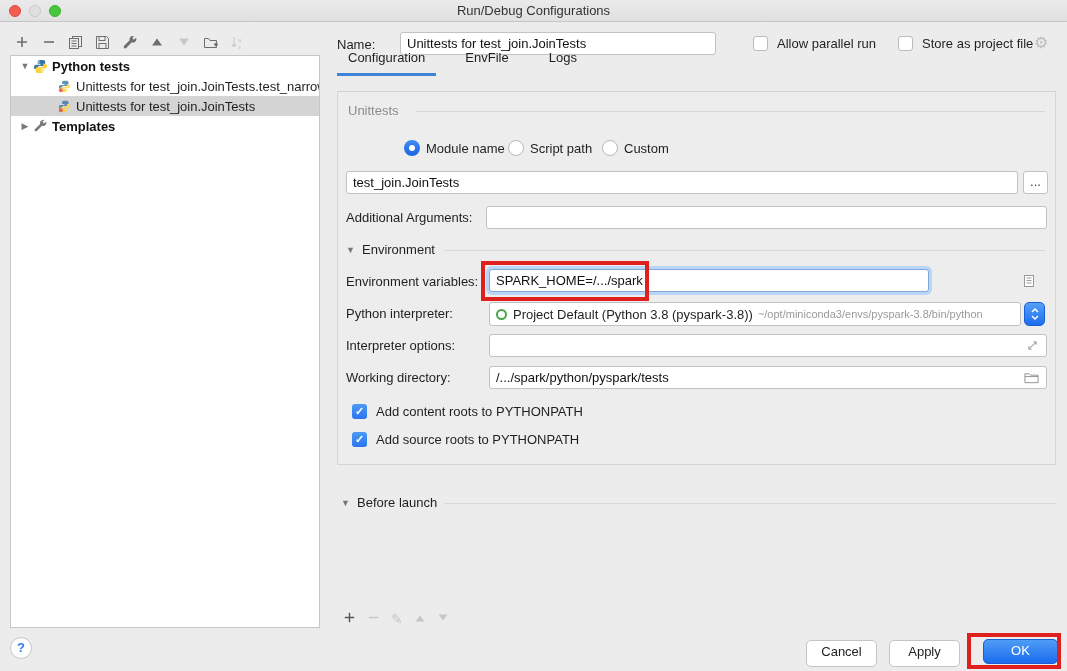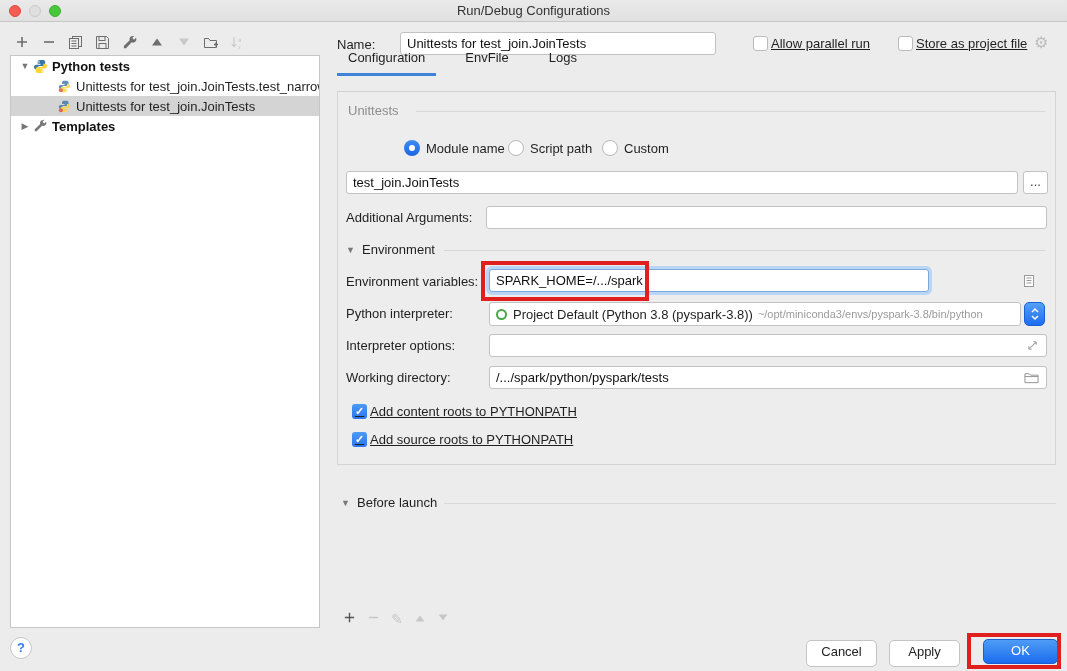--- a/index.html
+++ b/index.html
@@ -33,21 +33,21 @@
   .tree-label { margin-left:3px; }
   .tree-label.bold { font-weight:bold; color:#111; }
   .indent-child { padding-left:44px; }
 
   
   .lbl { position:absolute; color:#1f1f1f; }
   .name-label { left:337px; top:37px; }
   input.fld { position:absolute; height:23px; background:#fff; border:1px solid #C2C2C2;
               border-radius:3px; padding:0 6px; font:13px "Liberation Sans",sans-serif; color:#111; }
   .name-input { left:400px; top:32px; width:316px; }
-  .chk-row { position:absolute; display:flex; align-items:center; gap:3px;text-decoration:underline; }
+  .chk-row { position:absolute; display:flex; align-items:center; gap:9px; }
   .cb { width:15px; height:15px; border-radius:3px; flex:none; }
   .cb.off { background:#fff; border:1px solid #BBB; }
   .cb.on  { background:linear-gradient(#4C9AF5,#2A74EF); display:flex; align-items:center;
             justify-content:center; color:#fff; font-size:11px; font-weight:bold; }
   .allow-parallel { left:753px; top:36px; }
   .store-as { left:898px; top:36px; }
   .gear { position:absolute; left:1034px; top:33px; font-size:16px; color:#BDBDBD; }
 
   
   .tabs { position:absolute; left:337px; top:50px; display:flex; }

